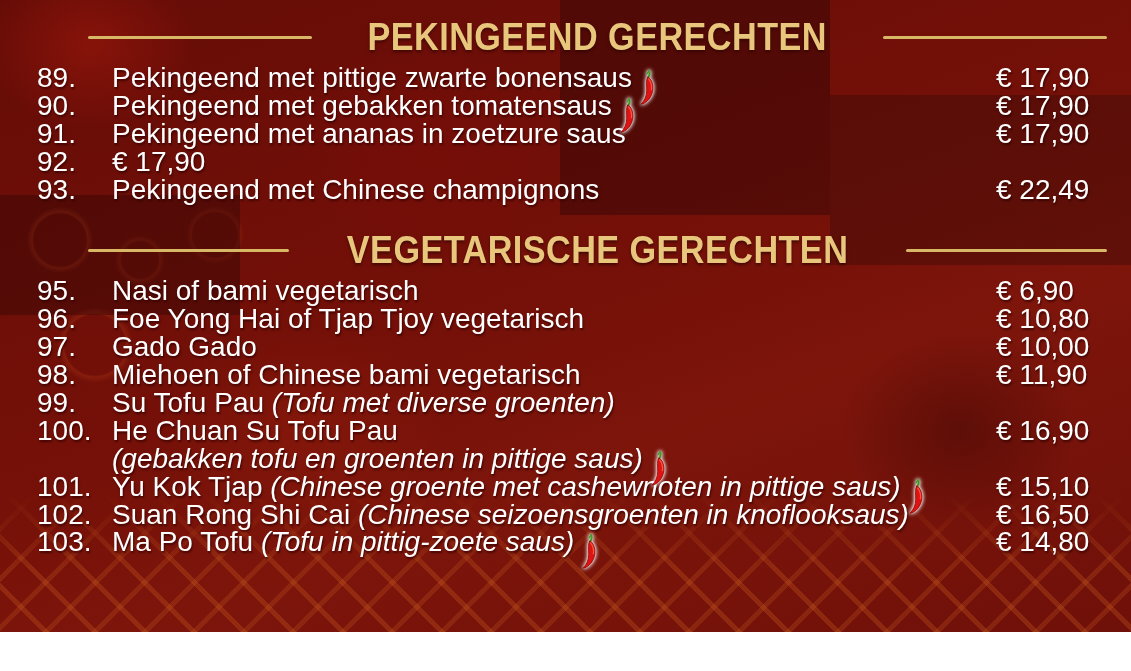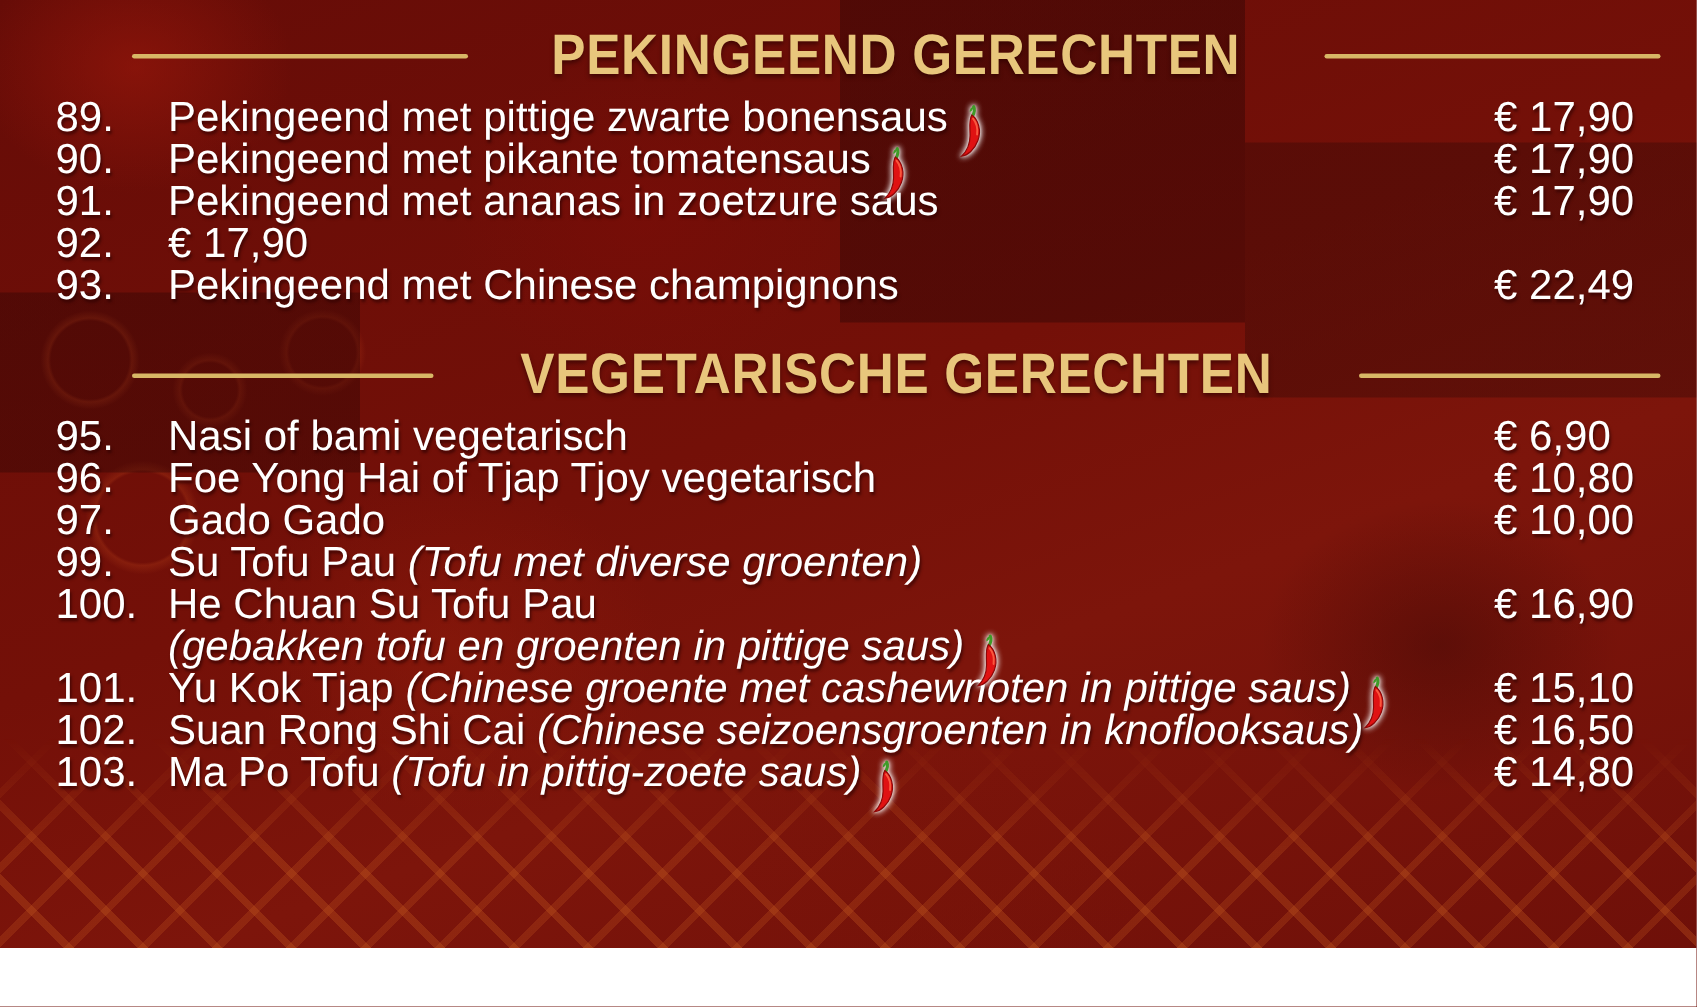--- a/index.html
+++ b/index.html
@@ -111,21 +111,21 @@
             <span class="name"><span class="nm">Pekingeend met pittige zwarte bonensaus</span><span class="chili"><svg viewBox="0 0 26 46" width="21" height="38" aria-hidden="true">
                   <path d="M15 2 C16.5 5 15.5 7.5 13.8 10.5" fill="none" stroke="#3f9b28" stroke-width="2.6" stroke-linecap="round"></path>
                   <path d="M15 2 C13 2.5 11.5 4 11.8 6.5 C13.5 6 14.5 4.5 15 2 Z" fill="#3f9b28"></path>
                   <path d="M13.5 9 C19 13 21.5 22 18.5 30 C15.8 37.5 10 42.5 5 43 C9.5 38.5 12 33 12 26 C12 18.5 11 13 13.5 9 Z" fill="#e01212" stroke="#8f0606" stroke-width="1"></path>
                   <path d="M14.5 12 C17 15 18.5 20 17.8 25" fill="none" stroke="#ff6a4a" stroke-width="1.6" stroke-linecap="round" opacity=".8"></path>
                 </svg></span></span>
             <span class="price">€ 17,90</span>
           </div>
           <div class="row">
             <span class="num">90.</span>
-            <span class="name"><span class="nm">Pekingeend met pikante tomatensaus</span><span class="chili"><svg viewBox="0 0 26 46" width="21" height="38" aria-hidden="true">
+            <span class="name"><span class="nm">Pekingeend met gebakken tomatensaus</span><span class="chili"><svg viewBox="0 0 26 46" width="21" height="38" aria-hidden="true">
                   <path d="M15 2 C16.5 5 15.5 7.5 13.8 10.5" fill="none" stroke="#3f9b28" stroke-width="2.6" stroke-linecap="round"></path>
                   <path d="M15 2 C13 2.5 11.5 4 11.8 6.5 C13.5 6 14.5 4.5 15 2 Z" fill="#3f9b28"></path>
                   <path d="M13.5 9 C19 13 21.5 22 18.5 30 C15.8 37.5 10 42.5 5 43 C9.5 38.5 12 33 12 26 C12 18.5 11 13 13.5 9 Z" fill="#e01212" stroke="#8f0606" stroke-width="1"></path>
                   <path d="M14.5 12 C17 15 18.5 20 17.8 25" fill="none" stroke="#ff6a4a" stroke-width="1.6" stroke-linecap="round" opacity=".8"></path>
                 </svg></span></span>
             <span class="price">€ 17,90</span>
           </div>
           <div class="row">
             <span class="num">91.</span>
             <span class="name"><span class="nm">Pekingeend met ananas in zoetzure saus</span></span>
@@ -158,20 +158,25 @@
             <span class="num">96.</span>
             <span class="name"><span class="nm">Foe Yong Hai of Tjap Tjoy vegetarisch</span></span>
             <span class="price">€ 10,80</span>
           </div>
           <div class="row">
             <span class="num">97.</span>
             <span class="name"><span class="nm">Gado Gado</span></span>
             <span class="price">€ 10,00</span>
           </div>
           <div class="row">
+            <span class="num">98.</span>
+            <span class="name"><span class="nm">Miehoen of Chinese bami vegetarisch</span></span>
+            <span class="price">€ 11,90</span>
+          </div>
+          <div class="row">
             <span class="num">99.</span>
             <span class="name"><span class="nm">Su Tofu Pau</span> <em class="desc">(Tofu met diverse groenten)</em></span>
           </div>
           <div class="row">
             <span class="num">100.</span>
             <span class="name"><span class="nm">He Chuan Su Tofu Pau</span></span>
             <span class="price">€ 16,90</span>
           </div>
           <div class="row">
             <span class="num"></span>

